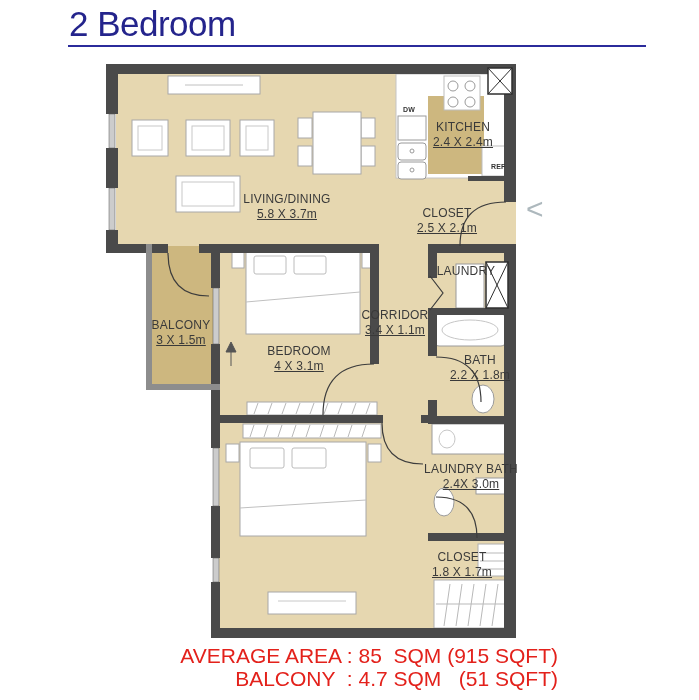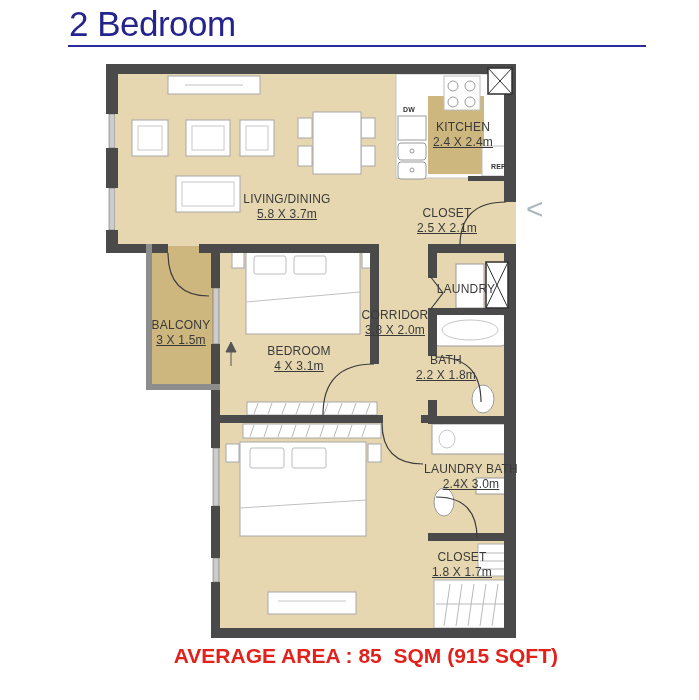--- a/index.html
+++ b/index.html
@@ -10,21 +10,21 @@
   .title-rule{position:absolute;left:68px;top:45px;width:578px;height:2px;background:#2b2b9b;}
   .plan{position:absolute;left:0;top:0;width:699px;height:700px;}
   .plan svg{position:absolute;left:0;top:0;}
   .lbl{position:absolute;transform:translateX(-50%);text-align:center;white-space:nowrap;
        font-size:12px;line-height:15px;color:#3a3a3a;letter-spacing:.2px;}
   .lbl .dims{display:block;text-decoration:underline;}
   .mini{position:absolute;font-size:7px;color:#333;font-weight:bold;letter-spacing:.2px;}
   .chev{position:absolute;left:526px;top:194px;font-size:30px;line-height:30px;
         color:#adb8bd;cursor:pointer;user-select:none;}
   .footer{position:absolute;right:141px;top:644px;text-align:right;color:#e3211b;
-          font-weight:bold;font-size:21px;line-height:23px;}
+          font-weight:normal;font-size:21px;line-height:23px;}
   .footer div{white-space:pre;}
 </style>
 </head>
 <body>
 
 <div class="page">
 
   <div class="title">2 Bedroom</div>
   <div class="title-rule"></div>
 
@@ -217,41 +217,42 @@
     <div class="lbl" style="left:181px;top:318px">
       <span>BALCONY</span>
       <span class="dims">3 X 1.5m</span>
     </div>
     <div class="lbl" style="left:299px;top:344px">
       <span>BEDROOM</span>
       <span class="dims">4 X 3.1m</span>
     </div>
     <div class="lbl" style="left:395px;top:308px">
       <span>CORRIDOR</span>
-      <span class="dims">3.8 X 2.0m</span>
-    </div>
-    <div class="lbl" style="left:466px;top:282px">
+      <span class="dims">3.4 X 1.1m</span>
+    </div>
+    <div class="lbl" style="left:466px;top:264px">
       <span>LAUNDRY</span>
     </div>
-    <div class="lbl" style="left:446px;top:353px">
+    <div class="lbl" style="left:480px;top:353px">
       <span>BATH</span>
       <span class="dims">2.2 X 1.8m</span>
     </div>
     <div class="lbl" style="left:471px;top:462px">
       <span>LAUNDRY BATH</span>
       <span class="dims">2.4X 3.0m</span>
     </div>
     <div class="lbl" style="left:462px;top:550px">
       <span>CLOSET</span>
       <span class="dims">1.8 X 1.7m</span>
     </div>
 
     <div class="mini" style="left:403px;top:106px">DW</div>
     <div class="mini" style="left:491px;top:163px">REF</div>
   </div>
 
   <div class="chev">&lt;</div>
 
   <div class="footer">
     <div>AVERAGE AREA : 85  SQM (915 SQFT)</div>
+    <div>BALCONY  : 4.7 SQM   (51 SQFT)</div>
   </div>
 
 </div>
 
 </body></html>

